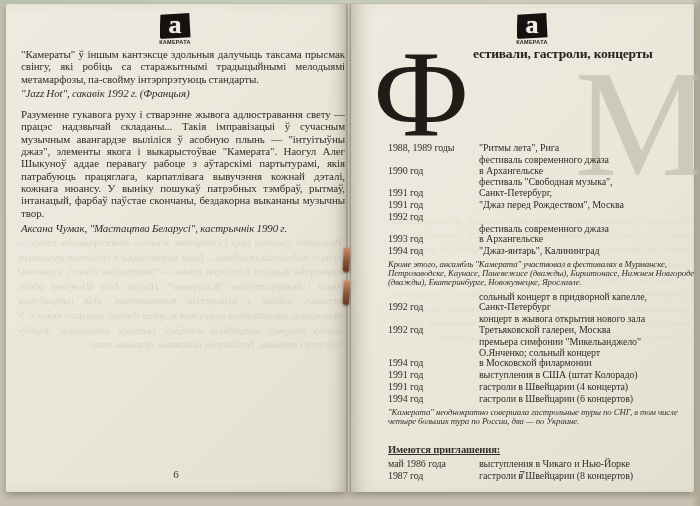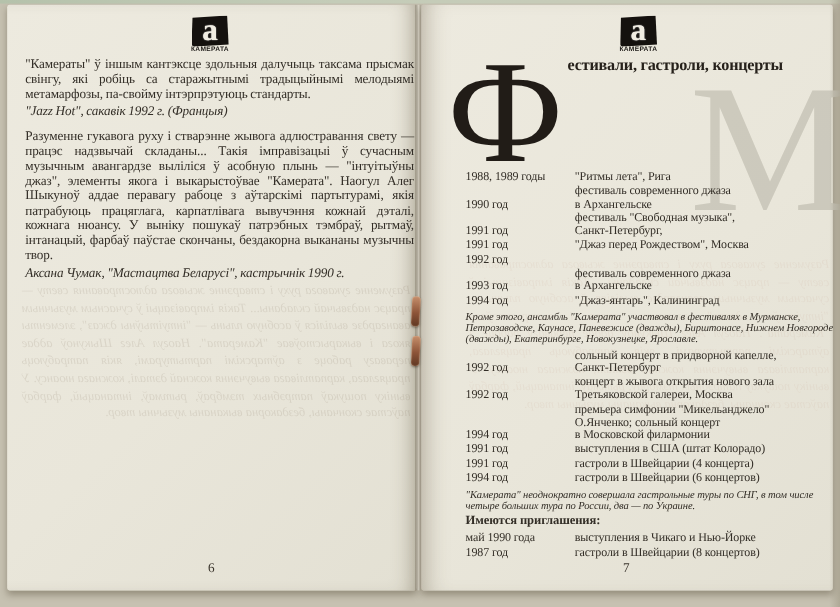--- a/index.html
+++ b/index.html
@@ -66,21 +66,21 @@
     font-size:122px;line-height:1;color:#211c17;font-family:"Liberation Serif",serif;}
   .rp-heading{position:absolute;left:122px;top:42px;z-index:2;
     font-weight:bold;font-size:13.5px;letter-spacing:-.2px;color:#26211b;}
   .rp-list{position:absolute;left:37px;top:139px;width:308px;z-index:2;
     font-size:10px;line-height:10.8px;letter-spacing:-.1px;color:#332e27;}
   .row{display:flex;margin-bottom:1px;align-items:flex-end;}
   .row .year{flex:none;width:91px;}
   .row .desc{flex:1;white-space:pre-line;}
   .note{font-style:italic;font-size:8.8px;line-height:9.2px;letter-spacing:-.1px;
     margin:3px 0 4px 0;}
-  .inv-heading{font-weight:bold;font-size:10.5px;margin:4px 0 3px 0;}
+  .inv-heading{font-weight:bold;font-size:10.5px;margin:19px 0 3px 0;text-decoration:underline;}
 </style>
 </head>
 <body>
 
 <div class="scan">
 
   <div class="page page-left">
     <div class="bleed bleed-left">Разуменне гукавога руху і стварэнне жывога адлюстравання свету — працэс надзвычай складаны... Такія імправізацыі ў сучасным музычным авангардзе выліліся ў асобную плынь — "інтуітыўны джаз", элементы якога і выкарыстоўвае "Камерата". Наогул Алег Шыкуноў аддае перавагу рабоце з аўтарскімі партытурамі, якія патрабуюць працяглага, карпатлівага вывучэння кожнай дэталі, кожнага нюансу. У выніку пошукаў патрэбных тэмбраў, рытмаў, інтанацый, фарбаў паўстае скончаны, бездакорна выкананы музычны твор.</div>
 
     <div class="logo logo-l">
@@ -196,21 +196,21 @@
           </div>
         </div>
 
       <p class="note">"Камерата" неоднократно совершала гастрольные туры по СНГ, в том числе четыре больших тура по России, два — по Украине.</p>
 
       <p class="inv-heading">Имеются приглашения:</p>
 
       <div>
 
           <div class="row">
-            <span class="year">май 1990 года</span>
+            <span class="year">май 1986 года</span>
             <span class="desc">выступления в Чикаго и Нью-Йорке</span>
           </div>
 
           <div class="row">
             <span class="year">1987 год</span>
             <span class="desc">гастроли в Швейцарии (8 концертов)</span>
           </div>
         </div>
 
     </div>

